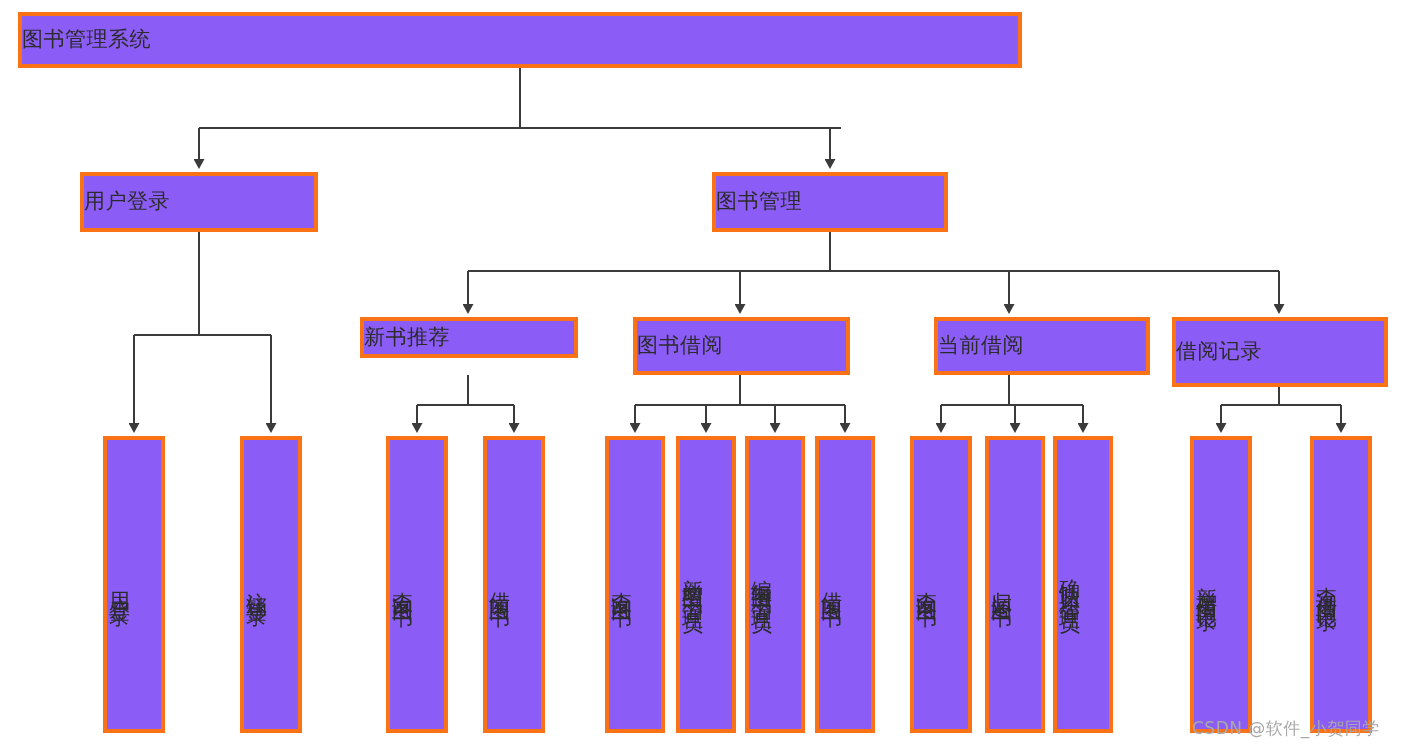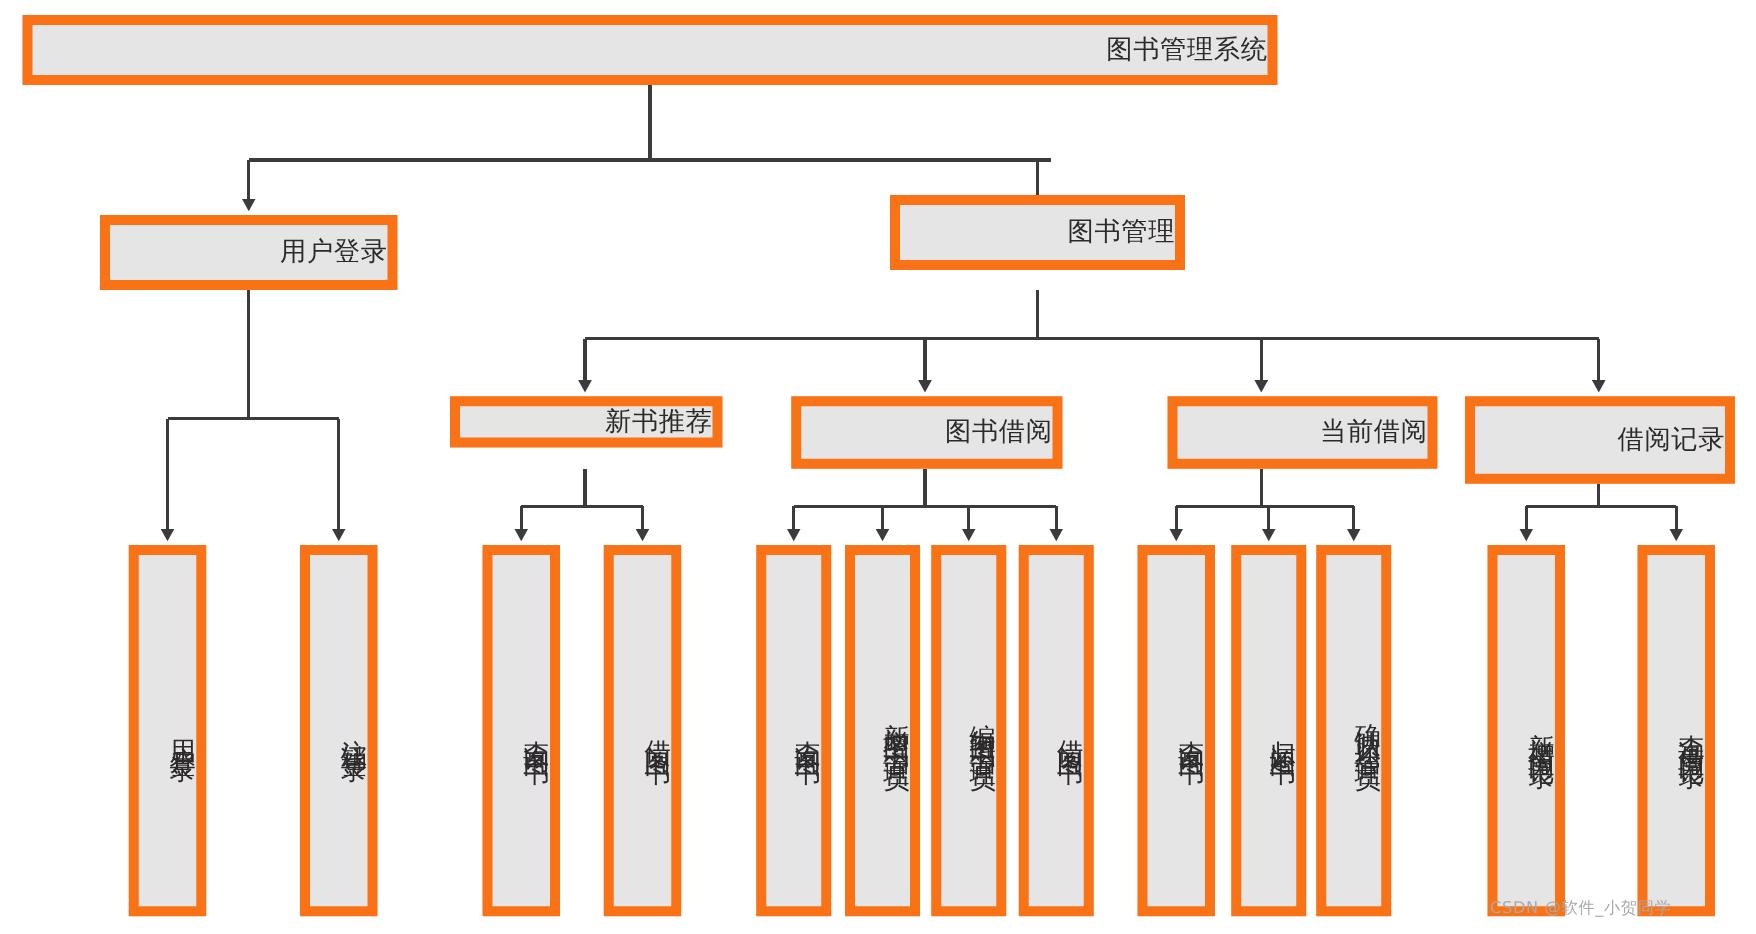--- a/index.html
+++ b/index.html
@@ -22,46 +22,46 @@
     position: absolute;
     left: 0;
     top: 0;
     width: 1405px;
     height: 747px;
     pointer-events: none;
   }
   .node {
     position: absolute;
     box-sizing: border-box;
-    background: #e5e5e5;
-    border: 8px solid #f97316;
+    background: #8b5cf6;
+    border: 4px solid #f97316;
     display: flex;
     align-items: center;
-    justify-content: flex-end;
+    justify-content: flex-start;
     color: #2b2b2b;
   }
   .node.h {
     font-size: 21px;
     letter-spacing: 0.5px;
     line-height: 1.1;
   }
   .node.v {
     font-size: 21px;
     line-height: 1.12;
   }
   .node.v .vtext {
     writing-mode: vertical-rl;
     text-orientation: upright;
     letter-spacing: 5px;
     white-space: nowrap;
     display: block;
   }
   .watermark {
     position: absolute;
-    font-size: 13px;
+    font-size: 17px;
     color: #a9a9a9;
     white-space: nowrap;
     letter-spacing: 0.5px;
   }
 </style>
 </head>
 <body>
 
 <div id="canvas">
 
@@ -116,21 +116,21 @@
     </g>
   </svg>
 
   <div class="node h" style="left:18px; top:12px; width:1004px; height:56px;">
     <span>图书管理系统</span>
   </div>
 
   <div class="node h" style="left:80px; top:172px; width:238px; height:60px;">
     <span>用户登录</span>
   </div>
-  <div class="node h" style="left:712px; top:156px; width:236px; height:60px;">
+  <div class="node h" style="left:712px; top:172px; width:236px; height:60px;">
     <span>图书管理</span>
   </div>
 
   <div class="node h" style="left:360px; top:317px; width:218px; height:41px;">
     <span>新书推荐</span>
   </div>
   <div class="node h" style="left:633px; top:317px; width:217px; height:58px;">
     <span>图书借阅</span>
   </div>
   <div class="node h" style="left:934px; top:317px; width:216px; height:58px;">

